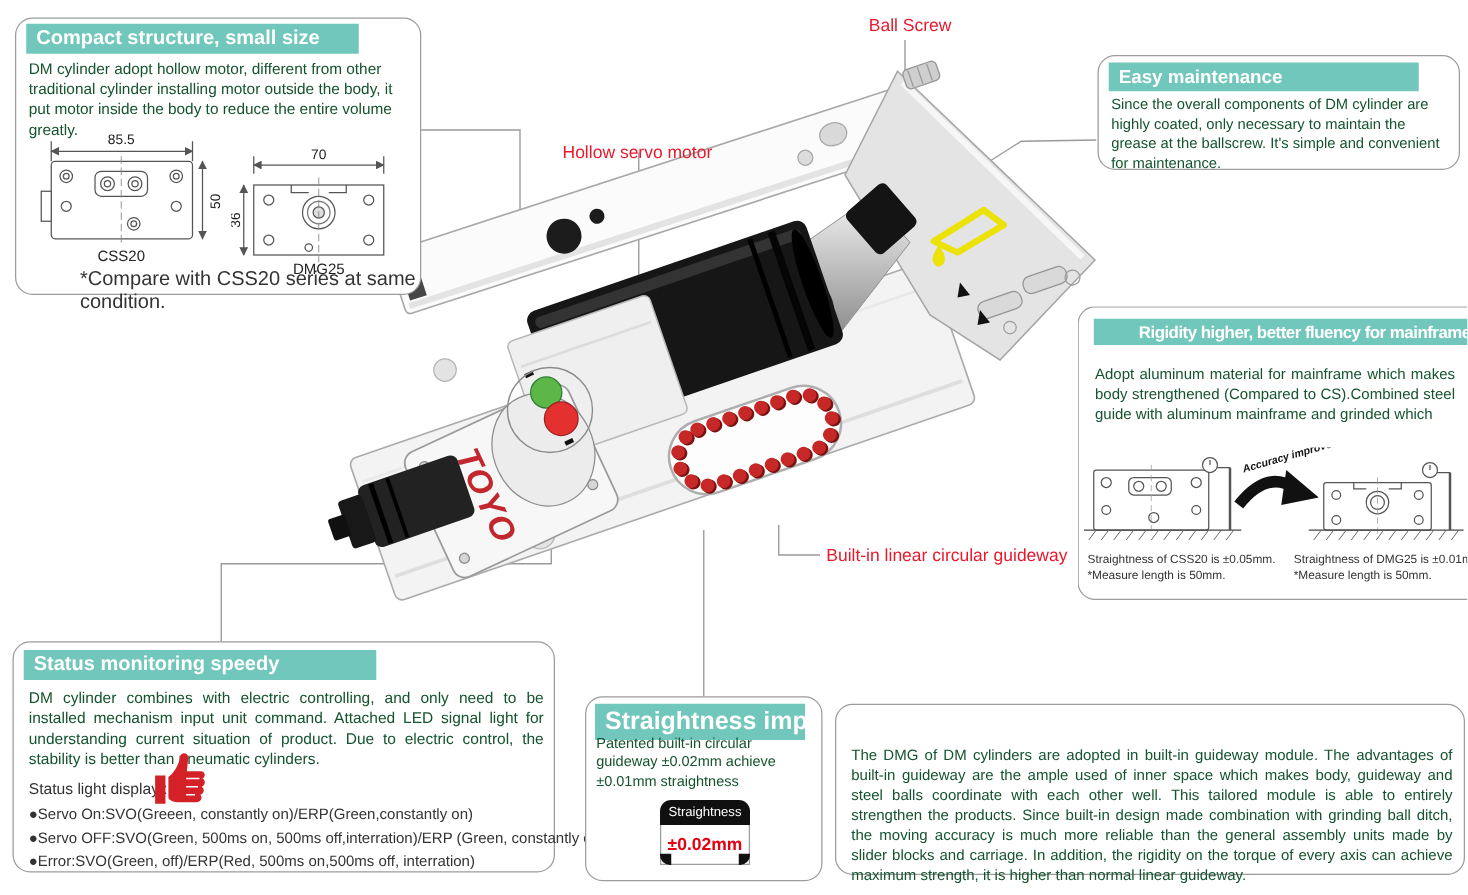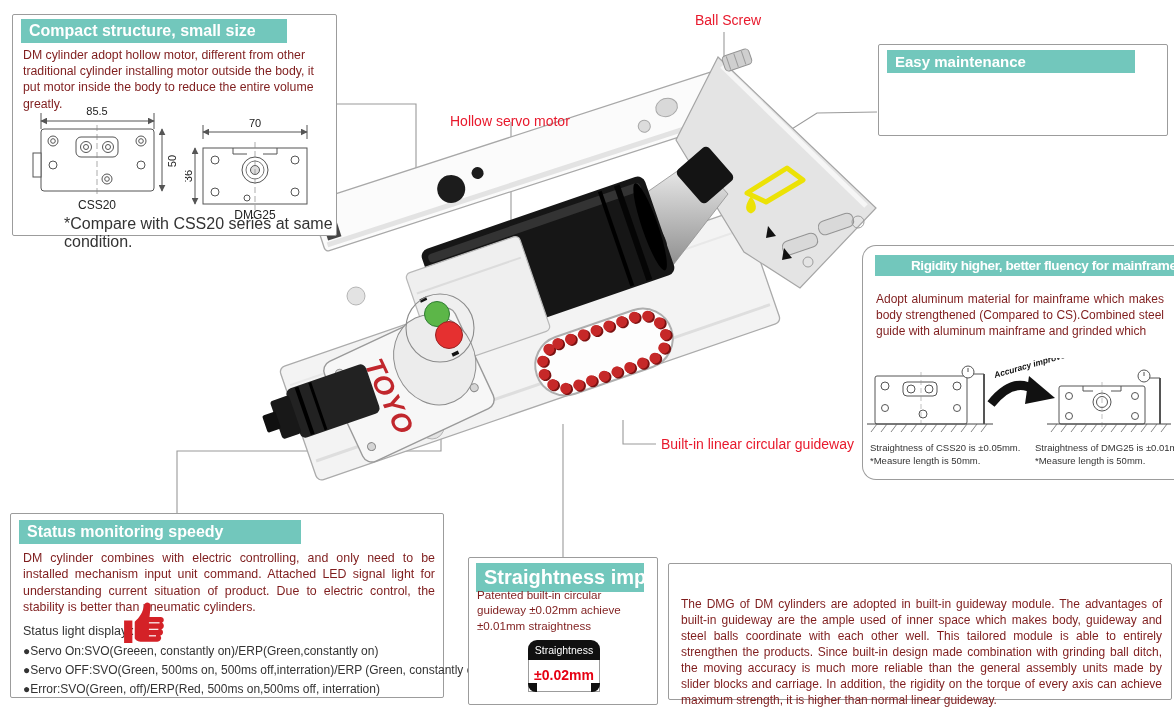--- a/index.html
+++ b/index.html
@@ -1,23 +1,23 @@
 <!DOCTYPE html>
 <html><head>
 <meta charset="utf-8">
 <style>
   html,body{margin:0;padding:0;background:#fff;}
   .canvas{position:relative;width:1174px;height:716px;background:#fff;overflow:hidden;
           font-family:"Liberation Sans",sans-serif;color:#3a3a3a;}
   svg{display:block;}
   .scene{position:absolute;left:0;top:0;}
-  .box{position:absolute;background:#fff;border:1.3px solid #9c9c9c;border-radius:2px;box-sizing:border-box;}
+  .box{position:absolute;background:#fff;border:1.3px solid #9c9c9c;border-radius:14px;box-sizing:border-box;}
   .hdr{position:absolute;background:#72c7bc;color:#fff;font-weight:bold;
        padding:3px 8px;box-sizing:border-box;white-space:nowrap;overflow:hidden;}
-  .body-txt{position:absolute;color:#7f1d1d;line-height:1.32;}
+  .body-txt{position:absolute;color:#14532d;line-height:1.32;}
   .jst{text-align:justify;}
   .red-label{position:absolute;color:#e8192c;font-size:14px;white-space:nowrap;}
   .cap{position:absolute;font-size:9.5px;color:#333;white-space:nowrap;}
   .note{position:absolute;font-size:16px;color:#333;margin-left:41px;}
   .bullet{position:absolute;font-size:12px;color:#333;white-space:nowrap;}
   
   .badge{position:absolute;width:72px;}
   .badge-top{background:#101010;color:#fff;font-size:10.5px;text-align:center;
              padding:4px 0;border-radius:9px 9px 0 0;}
   .badge-bot{position:relative;border:1px solid #9c9c9c;border-top:none;background:#fff;
@@ -214,20 +214,21 @@
         <circle cx="110" cy="74" r="4" fill="none" stroke="#555"></circle>
       <circle cx="62" cy="80" r="3" fill="none" stroke="#555"></circle>
       <line x1="70" y1="24" x2="70" y2="92" stroke="#888" stroke-width="0.7" stroke-dasharray="6 3"></line>
       <text x="70" y="101" text-anchor="middle" font-size="12" fill="#222">DMG25</text>
     </svg>
     <div class="note" style="left:10px;top:200px;">*Compare with CSS20 series at same condition.</div>
   </div>
 
   <div class="box" style="left:878px;top:44px;width:290px;height:92px;">
     <div class="hdr" style="left:8px;top:5px;width:248px;font-size:15px;">Easy maintenance</div>
+    <div class="body-txt" style="left:10px;top:31px;width:272px;font-size:11.8px;">Since the overall components of DM cylinder are highly coated, only necessary to maintain the grease at the ballscrew. It's simple and convenient for maintenance.</div>
   </div>
 
   <div class="box" style="left:862px;top:245px;width:312px;height:235px;border-radius:14px 0 0 14px;border-right:none;">
     <div class="hdr" style="left:12px;top:9px;width:300px;font-size:13.5px;letter-spacing:-0.4px;padding-left:36px;">Rigidity higher, better fluency for mainframe</div>
     <div class="body-txt jst" style="left:13px;top:46px;width:288px;font-size:12px;">Adopt aluminum material for mainframe which makes body strengthened (Compared to CS).Combined steel guide with aluminum mainframe and grinded which</div>
     <svg style="position:absolute;left:4px;top:112px;" width="304" height="80" viewBox="0 0 304 80">
 
       <g stroke="#555" fill="#fff">
         <rect x="8" y="18" width="92" height="48" rx="2"></rect>
         <rect x="36" y="24" width="34" height="14" rx="4"></rect>

